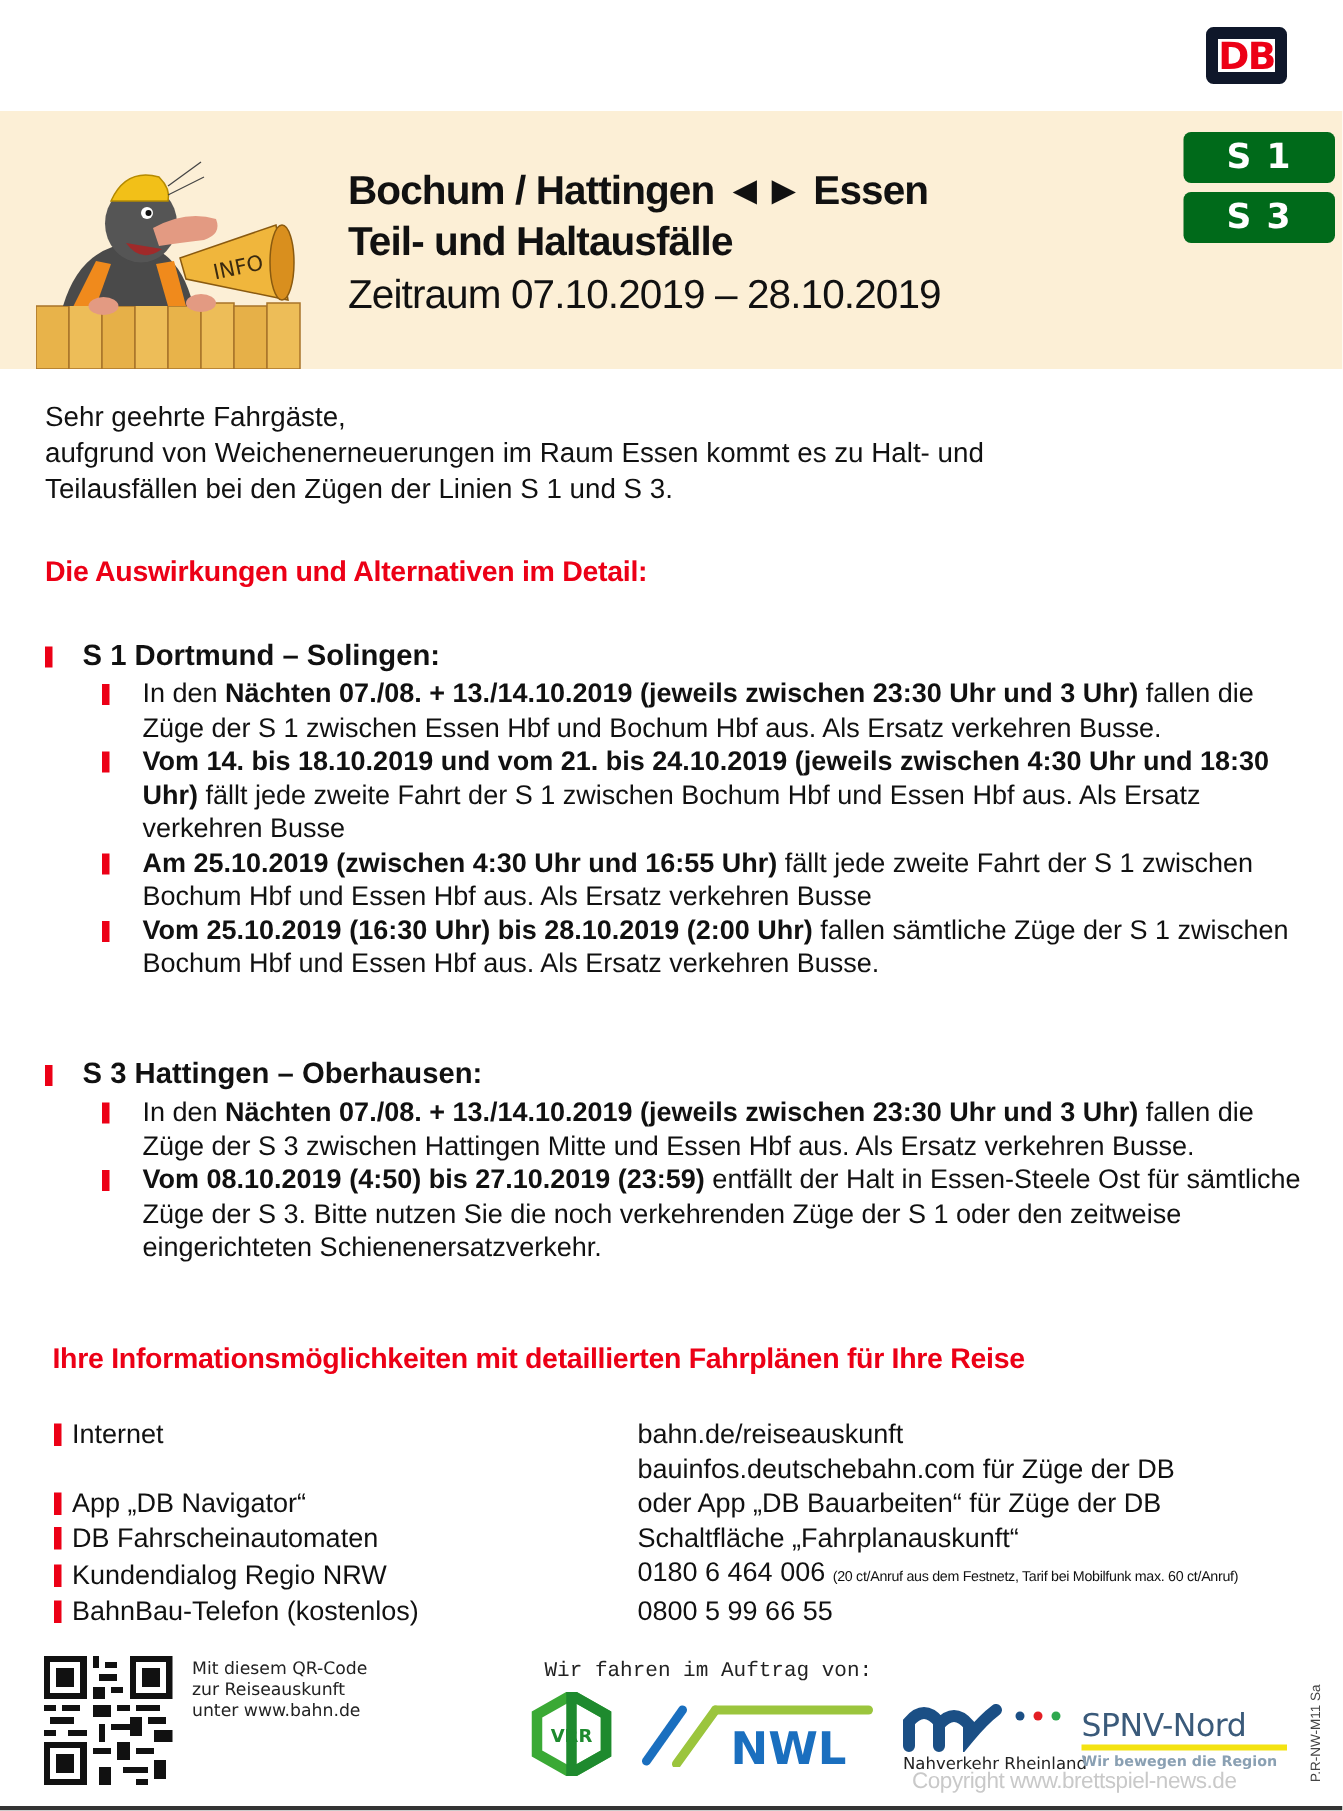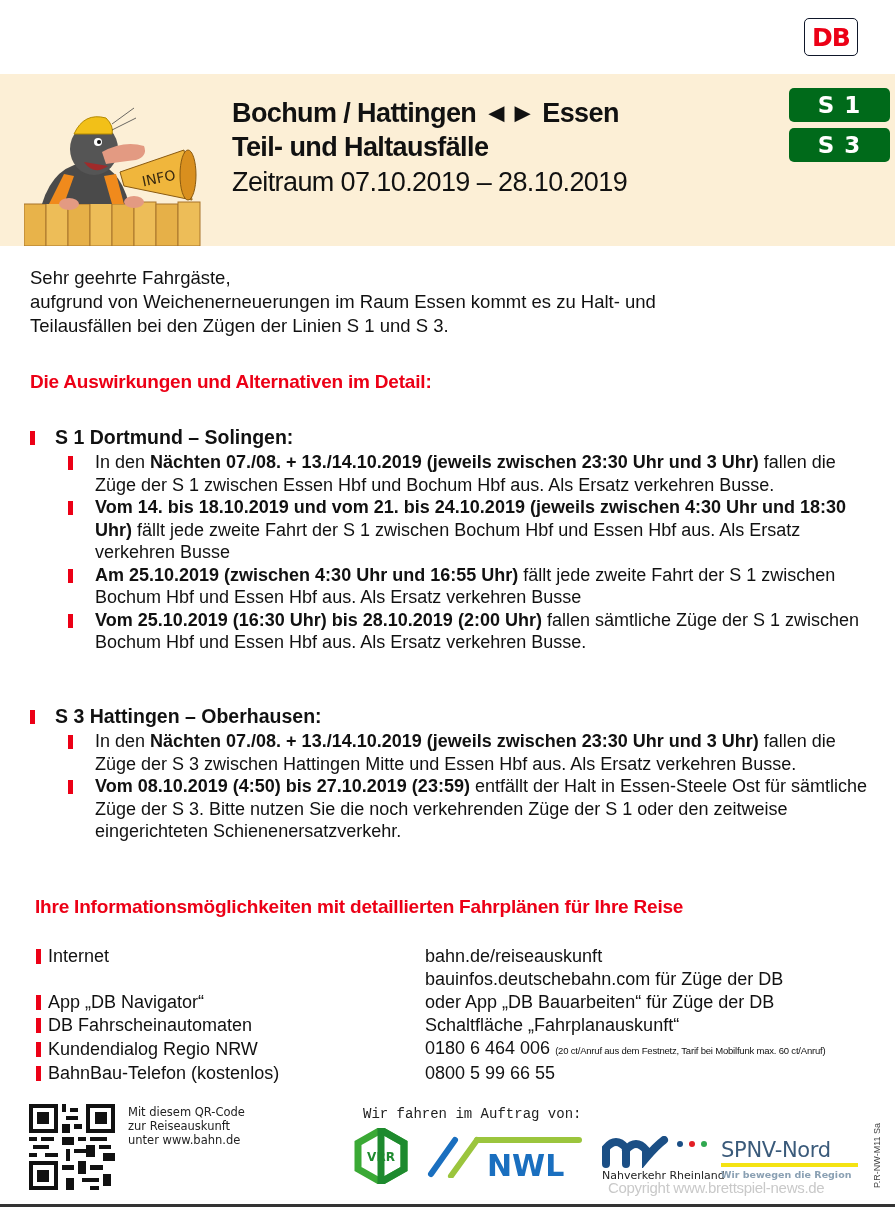--- a/index.html
+++ b/index.html
@@ -2,35 +2,35 @@
 <html><head>
   <meta charset="utf-8">
   <style>
     * { box-sizing: border-box; margin: 0; padding: 0; }
     html, body { width: 895px; height: 1207px; background: #ffffff; overflow: hidden; }
     body { font-family: "Liberation Sans", sans-serif; color: #111; position: relative; }
 
     
     .db-logo {
       position: absolute; left: 804px; top: 18px; width: 54px; height: 38px;
-      border: 1px solid #0f172a; border-radius: 5px; background: #fff;
+      border: 8px solid #0f172a; border-radius: 5px; background: #fff;
       display: flex; align-items: center; justify-content: center;
       color: #ec0016; font-weight: bold; font-size: 25px; letter-spacing: -1px;
       font-family: "DejaVu Sans", sans-serif;
     }
 
     
     .header-band {
       position: absolute; left: 0; top: 74px; width: 895px; height: 172px;
       background: #fcefd6;
     }
     .mascot {
       position: absolute; left: 24px; top: 30px; width: 180px; height: 142px;
     }
-    .titles { position: absolute; left: 232px; top: 22px; }
+    .titles { position: absolute; left: 232px; top: 36px; }
     .title1, .title2 {
       font-family: "Liberation Sans", sans-serif; font-weight: bold; font-size: 27px;
       letter-spacing: -0.6px; line-height: 34px; color: #111;
     }
     .title3 {
       font-family: "Liberation Sans", sans-serif; font-size: 27px; letter-spacing: -0.6px;
       line-height: 36px; color: #111;
     }
     .line-badges { position: absolute; left: 789px; top: 14px; }
     .line-badge {

